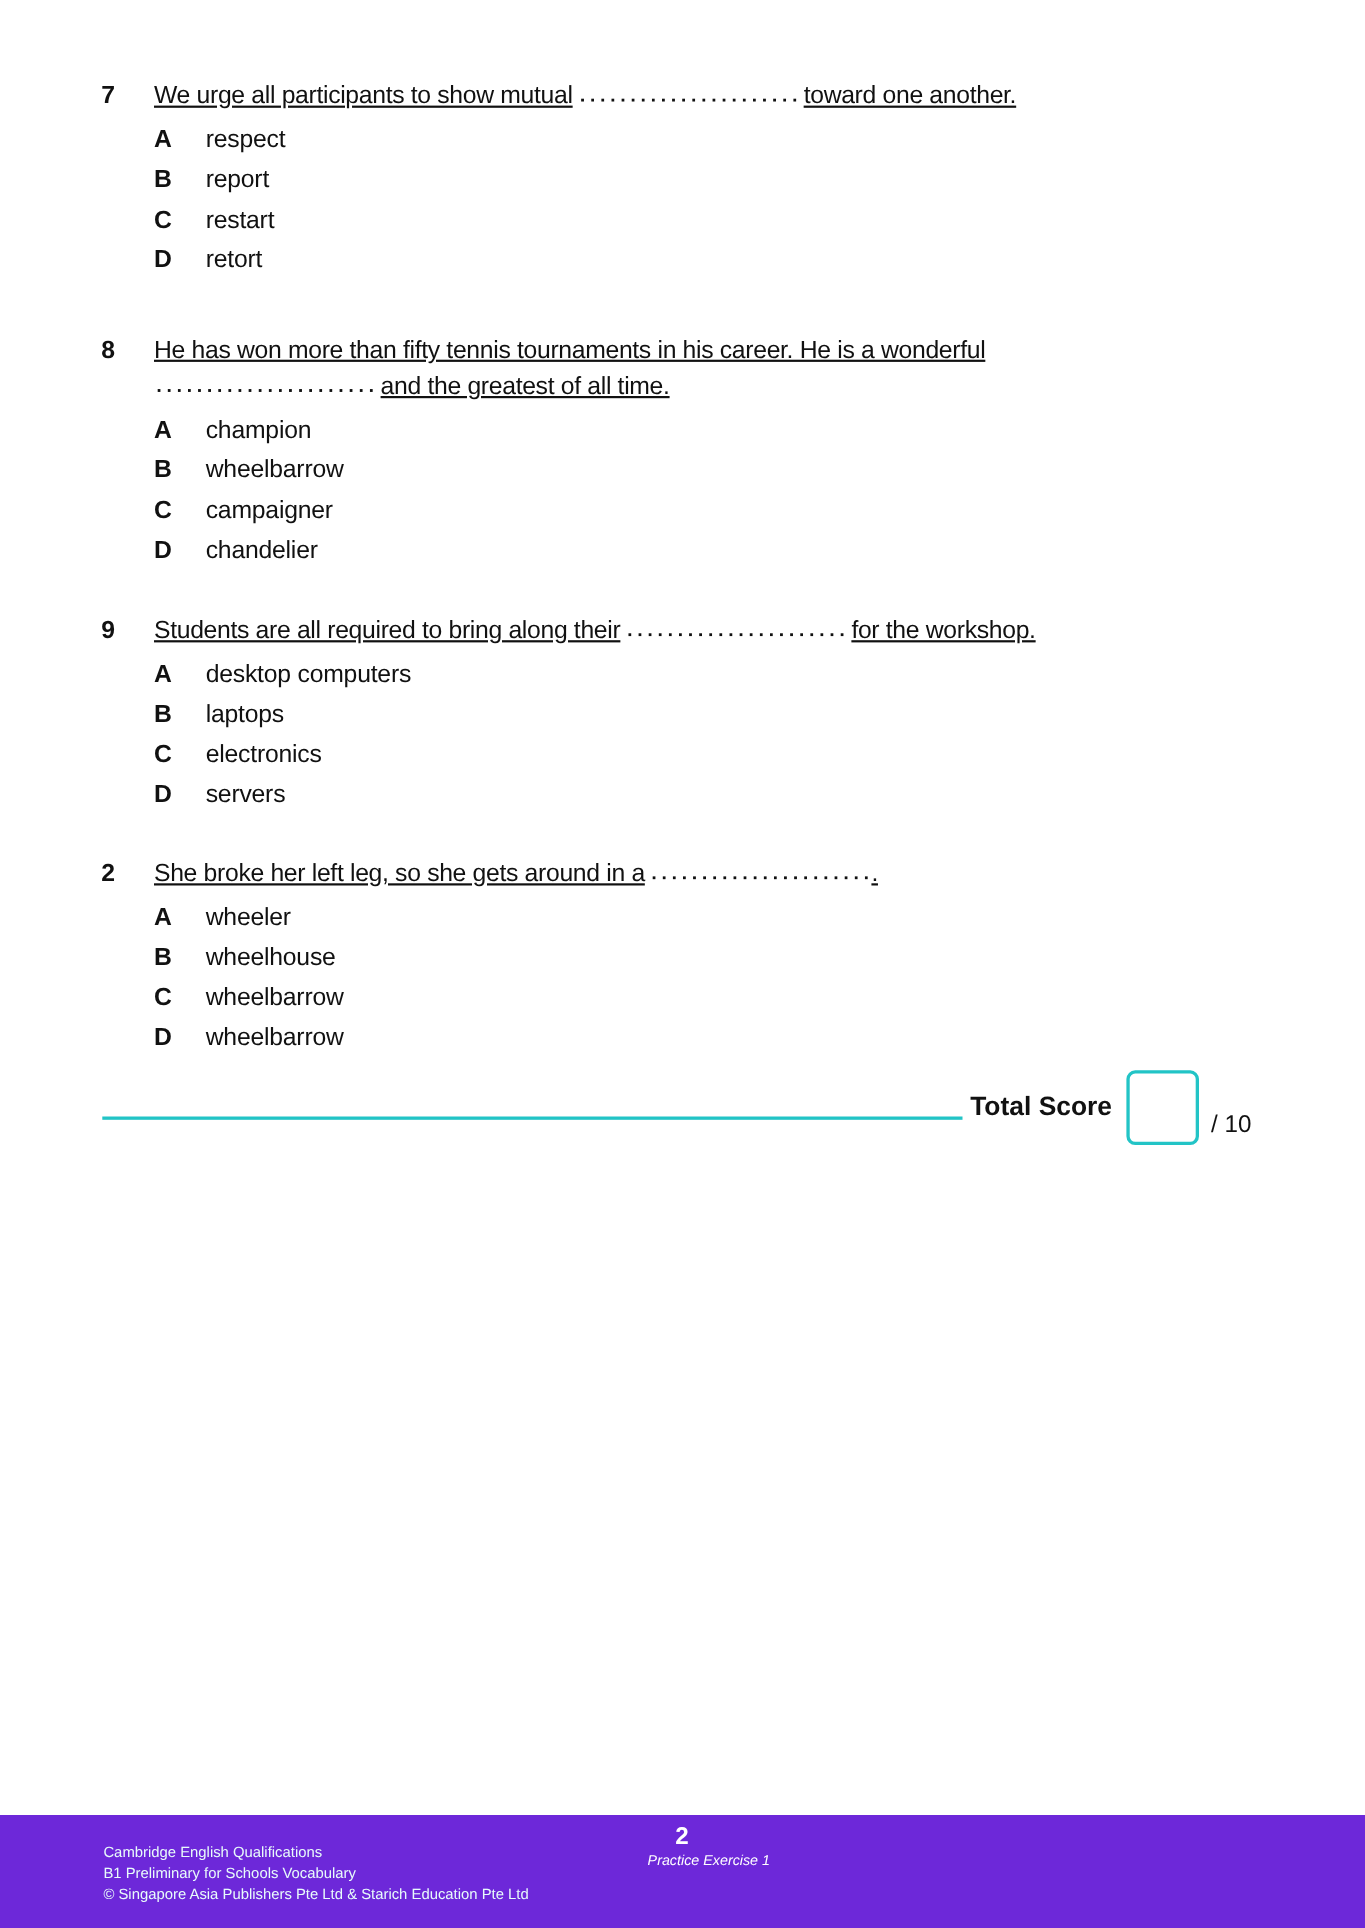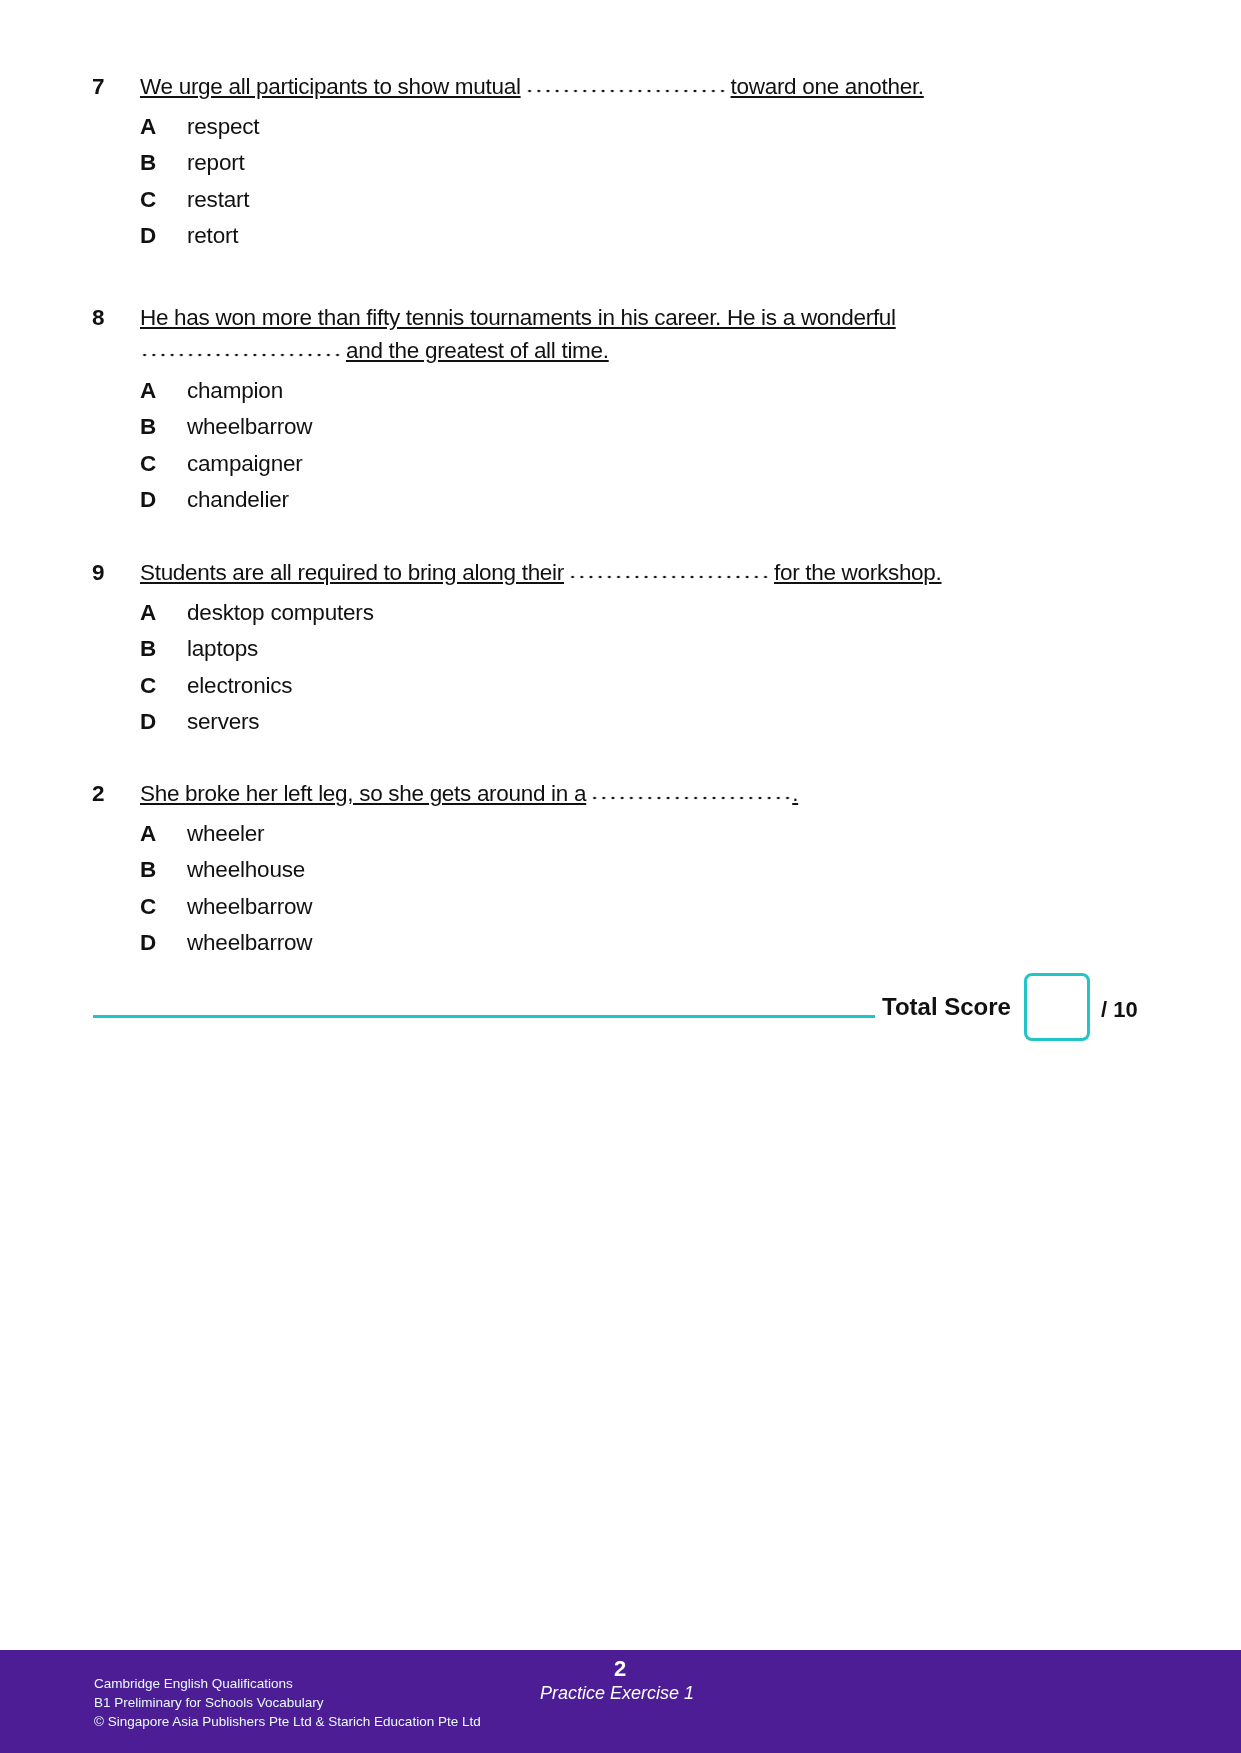--- a/index.html
+++ b/index.html
@@ -23,35 +23,35 @@
   .opt-letter { width: 47px; flex: 0 0 47px; font-weight: bold; }
   .opt-text { letter-spacing: -0.2px; }
 
   .score-row { position: absolute; left: 93px; top: 973px; width: 1050px; height: 72px; }
   .score-line { position: absolute; left: 0; top: 42px; width: 782px; height: 3px; background: #22c4c6; }
   .score-label { position: absolute; left: 789px; top: 20px; font-size: 24px; font-weight: bold; }
   .score-box {
     position: absolute; left: 931px; top: 0; width: 66px; height: 68px;
     border: 3px solid #22c4c6; border-radius: 8px; box-sizing: border-box;
   }
-  .score-total { position: absolute; left: 1008px; top: 24px; font-size: 22px; font-weight: bold; }
+  .score-total { position: absolute; left: 1008px; top: 36px; font-size: 22px; font-weight: normal; }
 
   .footer {
-    position: absolute; left: 0; top: 1650px; width: 1241px; height: 103px; background: #4c1d95;
+    position: absolute; left: 0; top: 1650px; width: 1241px; height: 103px; background: #6d28d9;
   }
   .footer-left {
     position: absolute; left: 94px; top: 24px; color: #e8fbfb; font-size: 13.5px; line-height: 19px;
   }
   .footer-page {
     position: absolute; left: 600px; top: 6px; width: 40px; text-align: center;
     color: #fff; font-weight: bold; font-size: 22px;
   }
   .footer-exercise {
-    position: absolute; left: 540px; top: 33px; width: 160px; text-align: left;
-    color: #fff; font-style: italic; font-size: 18px;
+    position: absolute; left: 540px; top: 33px; width: 160px; text-align: right;
+    color: #fff; font-style: italic; font-size: 13px;
   }
 </style>
 </head>
 <body>
 
 <div class="question" style="top:70px;">
   <div class="q-head">
     <span class="q-num">7</span>
     <span class="q-text"><span>We urge all participants to show mutual</span><span class="blank"></span><span>toward one another.</span></span>
   </div>

